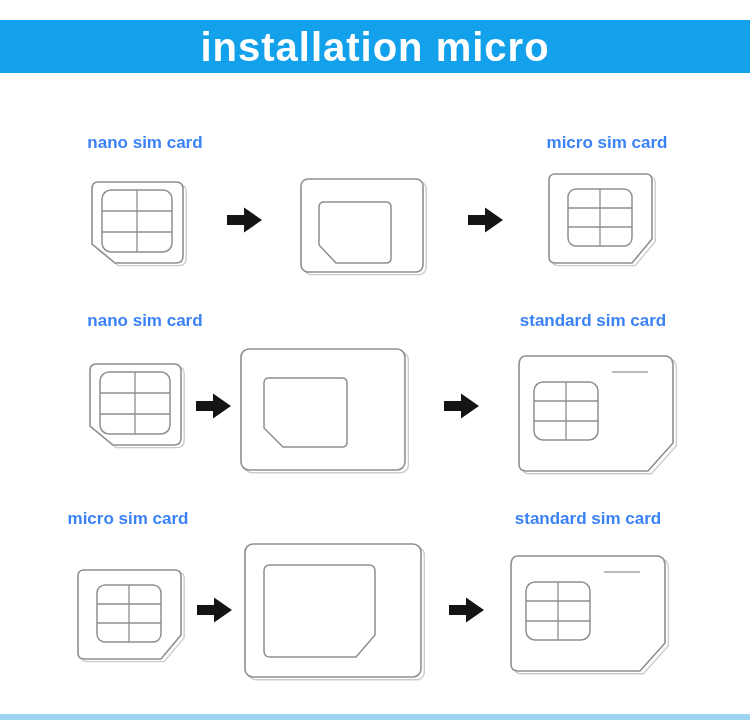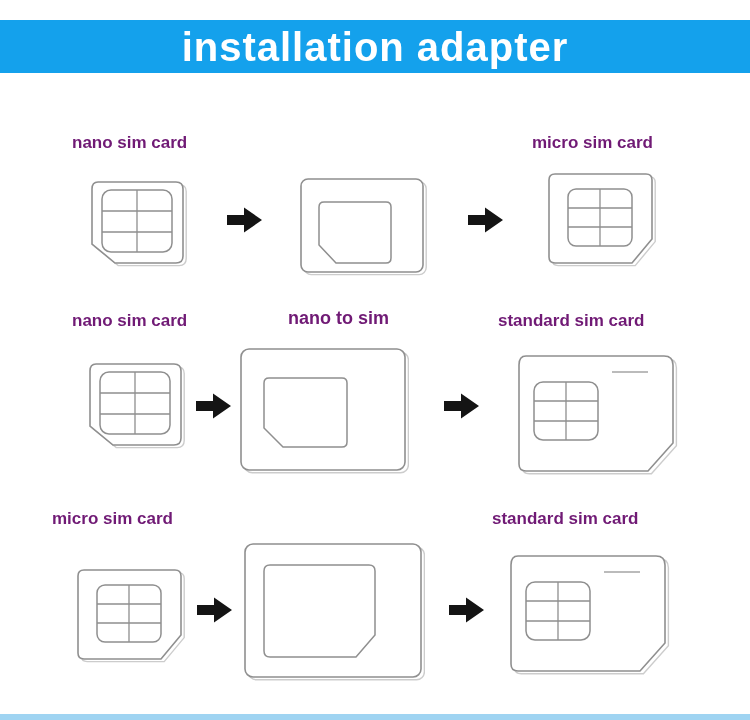--- a/index.html
+++ b/index.html
@@ -1,21 +1,21 @@
 <!DOCTYPE html>
 <html><head>
 <meta charset="utf-8">
 <style>
   html,body{margin:0;padding:0;background:#ffffff;}
   body{font-family:"Liberation Sans",sans-serif;}
   .page{position:relative;width:750px;height:720px;background:#ffffff;overflow:hidden;margin:0 auto;}
   .banner{position:absolute;left:0;top:20px;width:750px;height:53px;display:flex;align-items:center;justify-content:center;}
   .banner-title{margin:0;font-size:40px;font-weight:600;color:#ffffff;letter-spacing:1px;
                 font-family:"Liberation Sans",sans-serif;line-height:1;}
-  .label{position:absolute;font-size:17px;font-weight:700;color:#701a75;text-align:left;line-height:1.2;}
+  .label{position:absolute;font-size:17px;font-weight:700;color:#3b82f6;text-align:center;line-height:1.2;}
   .lbl-mid{font-size:18px;}
   .art{position:absolute;display:block;}
   .arrow{position:absolute;display:block;}
   .bottom-strip{position:absolute;left:0;bottom:0;width:100%;height:6px;}
   .defs{position:absolute;width:0;height:0;overflow:hidden;}
 </style>
 </head>
 <body>
 
 <div class="page" style="color: rgb(143, 143, 143);">
@@ -62,21 +62,21 @@
         <path d="M29 25 H128 Q134 25 134 31 V95 L115 117 H29 Q23 117 23 111 V31 Q23 25 29 25 Z" fill="#ffffff" stroke="currentColor" stroke-width="1.5"></path>
       </symbol>
 
       <symbol id="sym-arrow" viewBox="0 0 36 28">
         <polygon points="0,9 17,9 17,1.5 35,14 17,26.5 17,19 0,19" fill="currentColor"></polygon>
       </symbol>
     </defs>
   </svg>
 
   <div class="banner" style="background-color: rgb(20, 161, 236);">
-    <h1 class="banner-title">installation adapter</h1>
+    <h1 class="banner-title">installation micro</h1>
   </div>
 
   <div class="label" style="left:72px;top:133px;width:146px">nano sim card</div>
   <div class="label" style="left:532px;top:133px;width:150px">micro sim card</div>
 
   <svg class="art" style="left:86px;top:178px;width:102px;height:90px">
       <use href="#sym-nano"></use>
     </svg>
   <svg class="arrow" style="left: 227px; top: 206px; width: 36px; height: 28px; color: rgb(20, 20, 20);">
       <use href="#sym-arrow"></use>
@@ -85,21 +85,20 @@
       <use href="#sym-adapter-micro"></use>
     </svg>
   <svg class="arrow" style="left: 468px; top: 206px; width: 36px; height: 28px; color: rgb(20, 20, 20);">
       <use href="#sym-arrow"></use>
     </svg>
   <svg class="art" style="left:545px;top:170px;width:112px;height:98px">
       <use href="#sym-micro"></use>
     </svg>
 
   <div class="label" style="left:72px;top:311px;width:146px">nano sim card</div>
-  <div class="label lbl-mid" style="left:288px;top:308px;width:150px">nano to sim</div>
   <div class="label" style="left:498px;top:311px;width:190px">standard sim card</div>
 
   <svg class="art" style="left:84px;top:360px;width:102px;height:90px">
       <use href="#sym-nano"></use>
     </svg>
   <svg class="arrow" style="left: 196px; top: 392px; width: 36px; height: 28px; color: rgb(20, 20, 20);">
       <use href="#sym-arrow"></use>
     </svg>
   <svg class="art" style="left:237px;top:345px;width:172px;height:130px">
       <use href="#sym-adapter-sim"></use>

